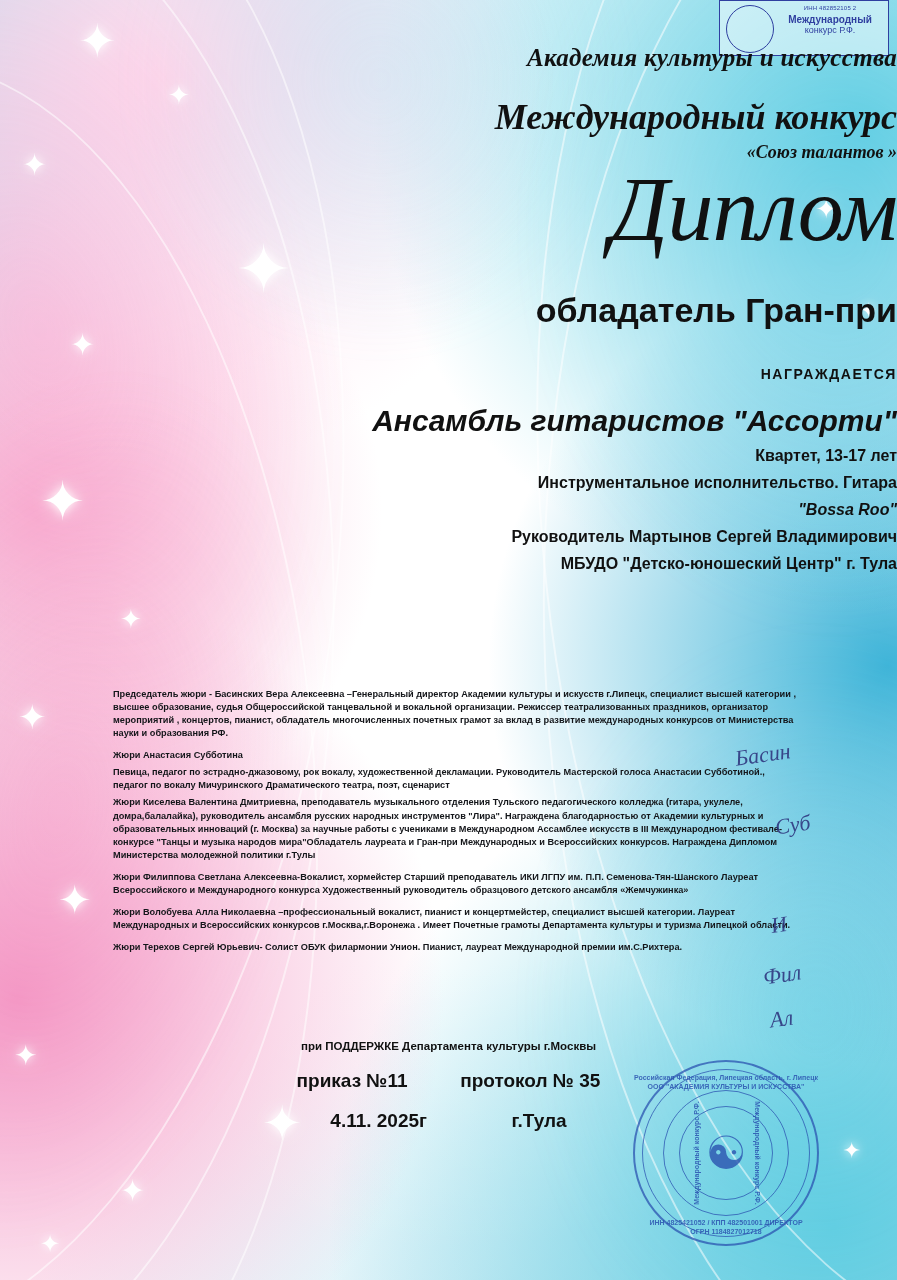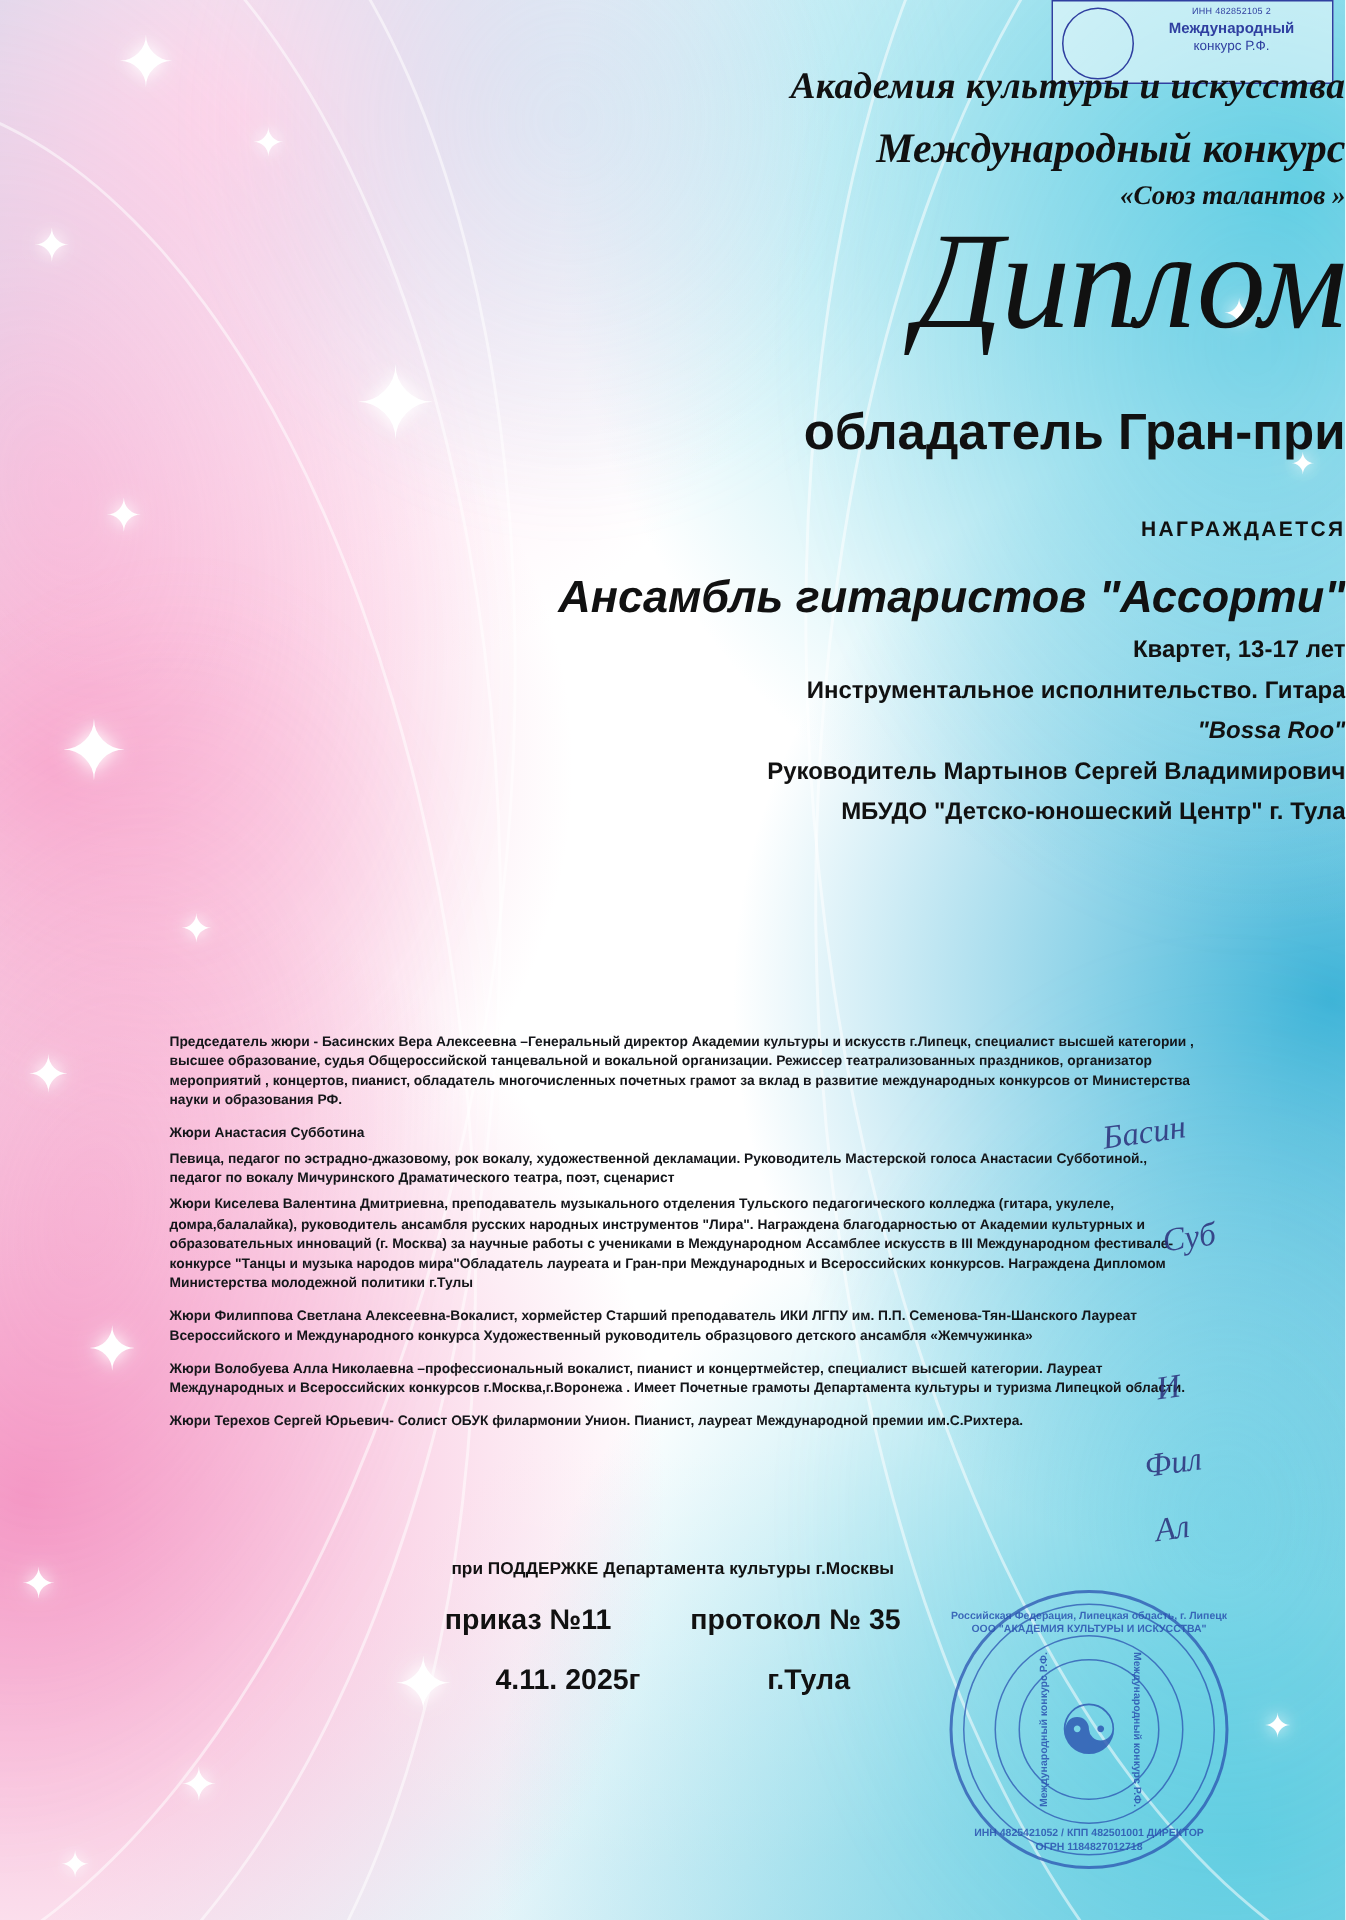--- a/index.html
+++ b/index.html
@@ -65,21 +65,21 @@
     line-height: 1;
     text-shadow: 0 0 10px rgba(255,255,255,.95), 0 0 22px rgba(255,255,255,.7);
     user-select: none;
   }
 
   
   .top-stamp {
     position: absolute;
     right: 8px;
     top: 0px;
-    width: 188px;
+    width: 170px;
     height: 56px;
     border: 1px solid #2f3fa0;
     background: rgba(255,255,255,.5);
     color: #2f3fa0;
     font-size: 8px;
     text-align: center;
     box-sizing: border-box;
     padding-left: 52px;
     padding-top: 4px;
   }
@@ -104,22 +104,22 @@
   }
   .ttl-academy {
     margin-top: 44px;
     font-size: 25px;
     font-weight: bold;
     font-style: italic;
     font-family: "Liberation Serif", serif;
     letter-spacing: .3px;
   }
   .ttl-contest {
-    margin-top: 12px;
-    font-size: 28px;
+    margin-top: 24px;
+    font-size: 36px;
     font-weight: bold;
     font-style: italic;
     font-family: "Liberation Serif", serif;
   }
   .ttl-name {
     margin-top: 4px;
     font-size: 18px;
     font-weight: bold;
     font-style: italic;
     font-family: "Liberation Serif", serif;

